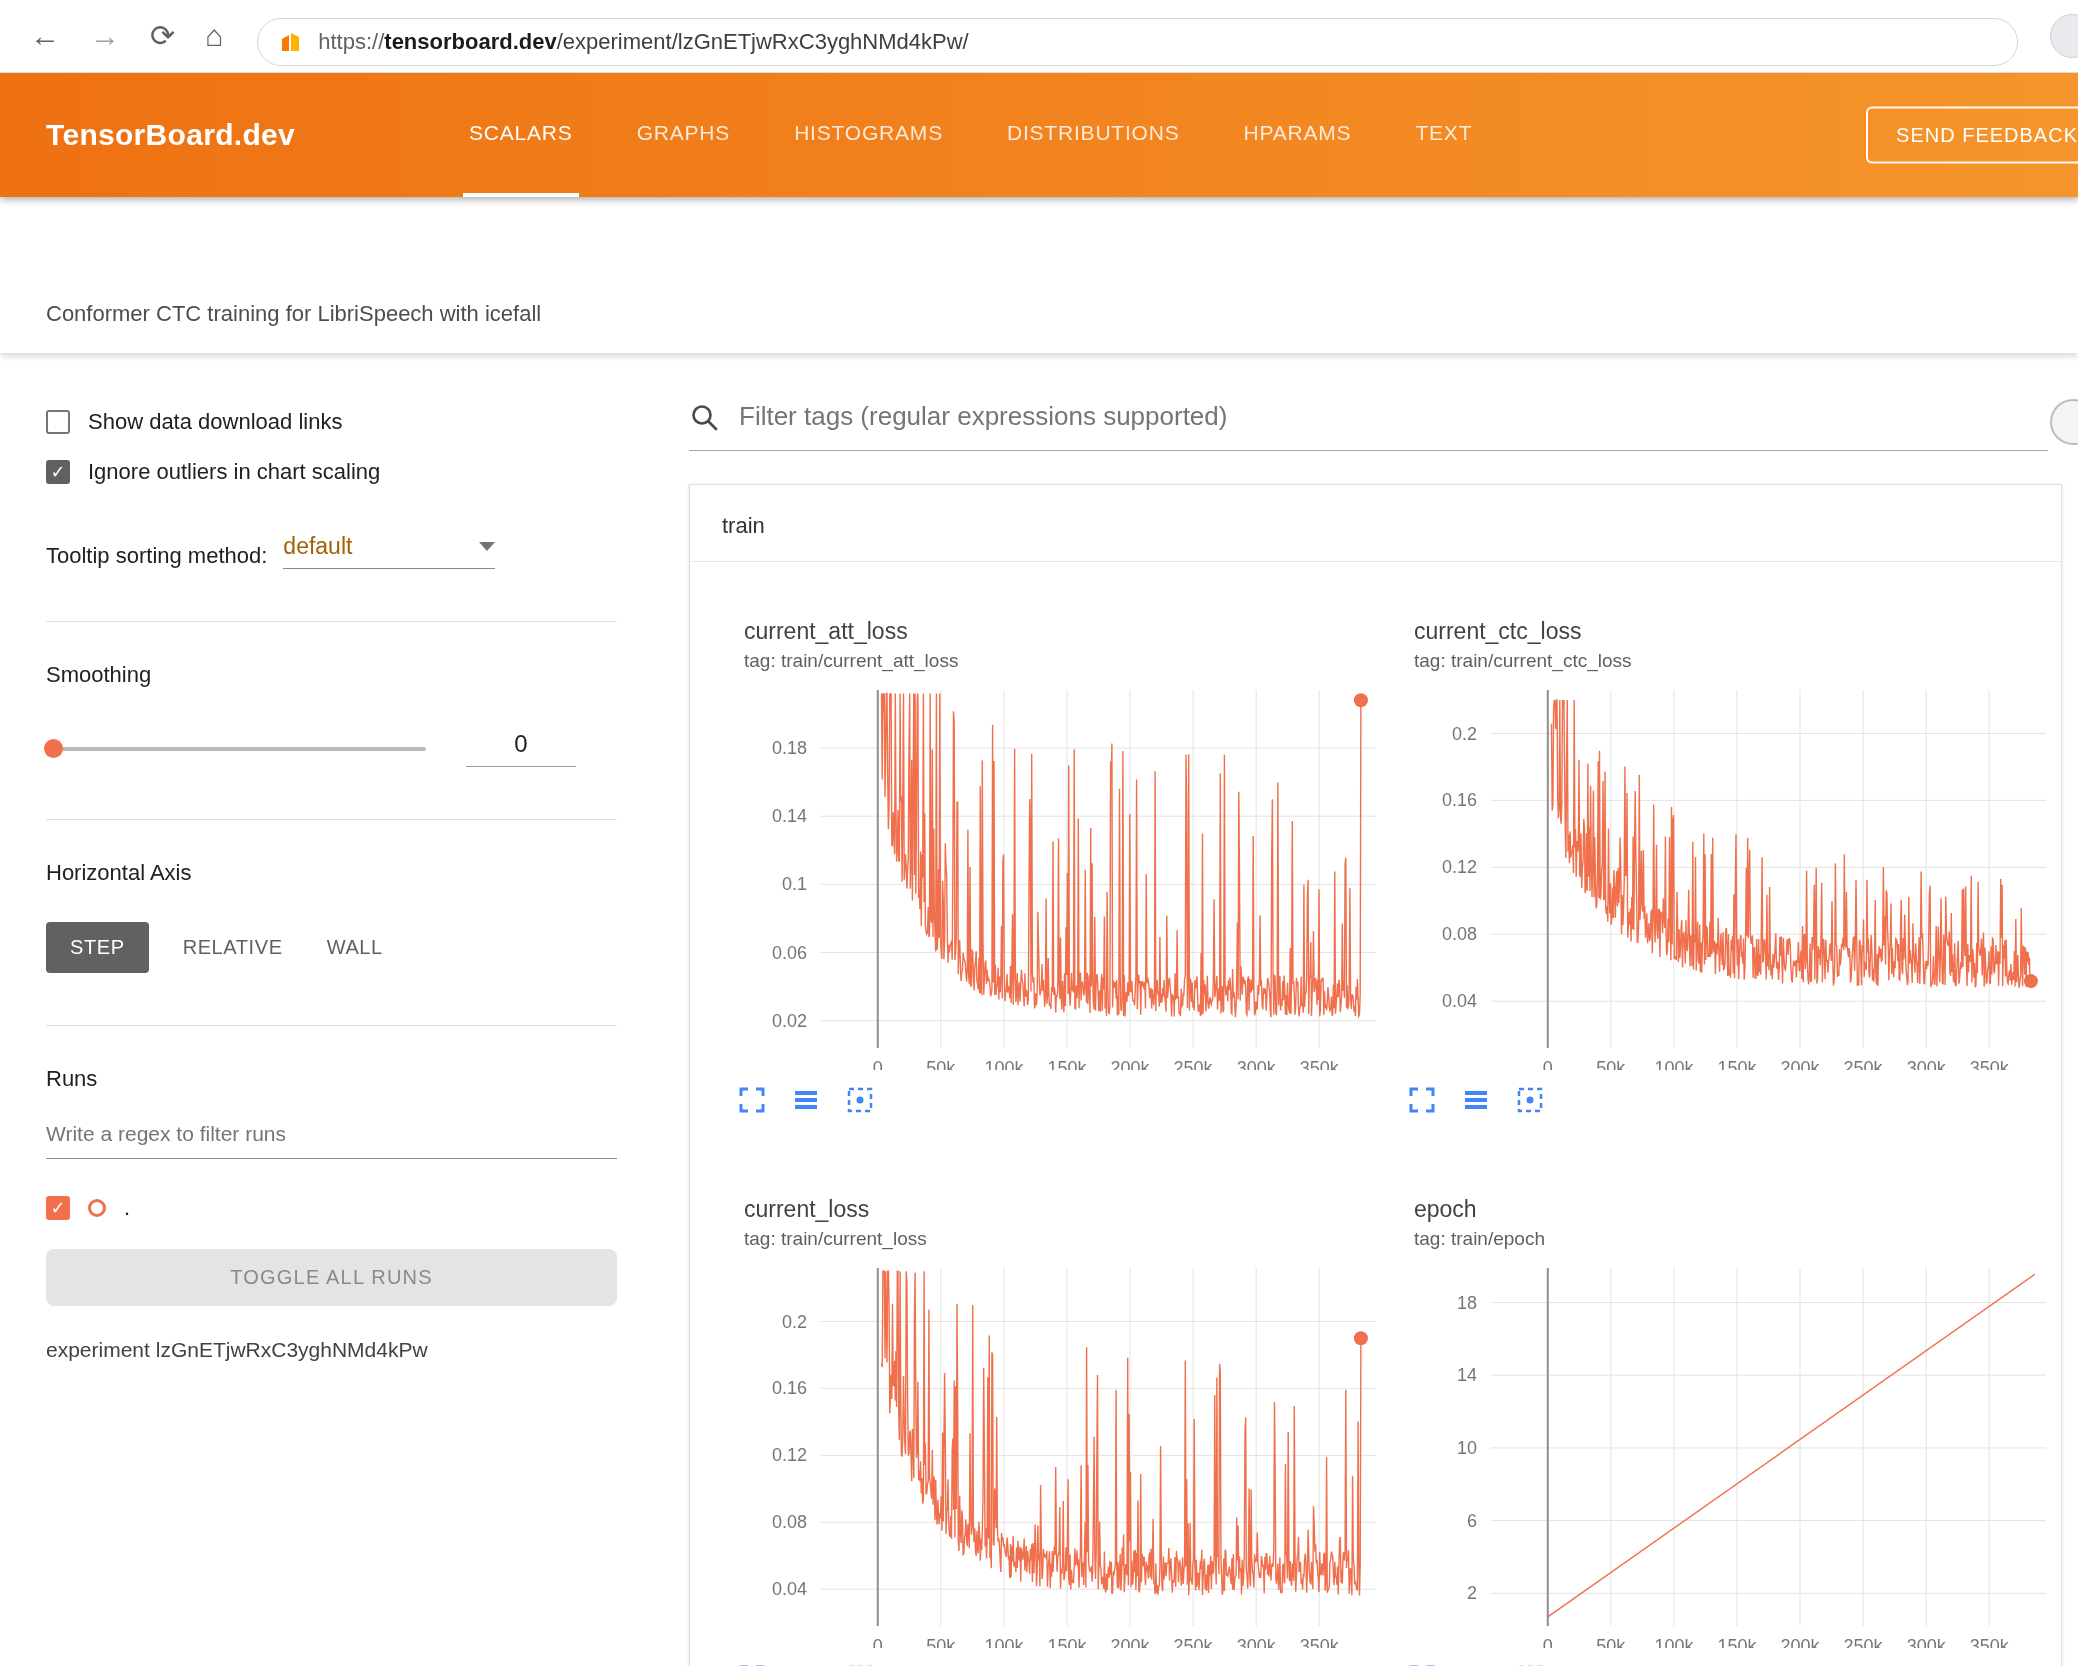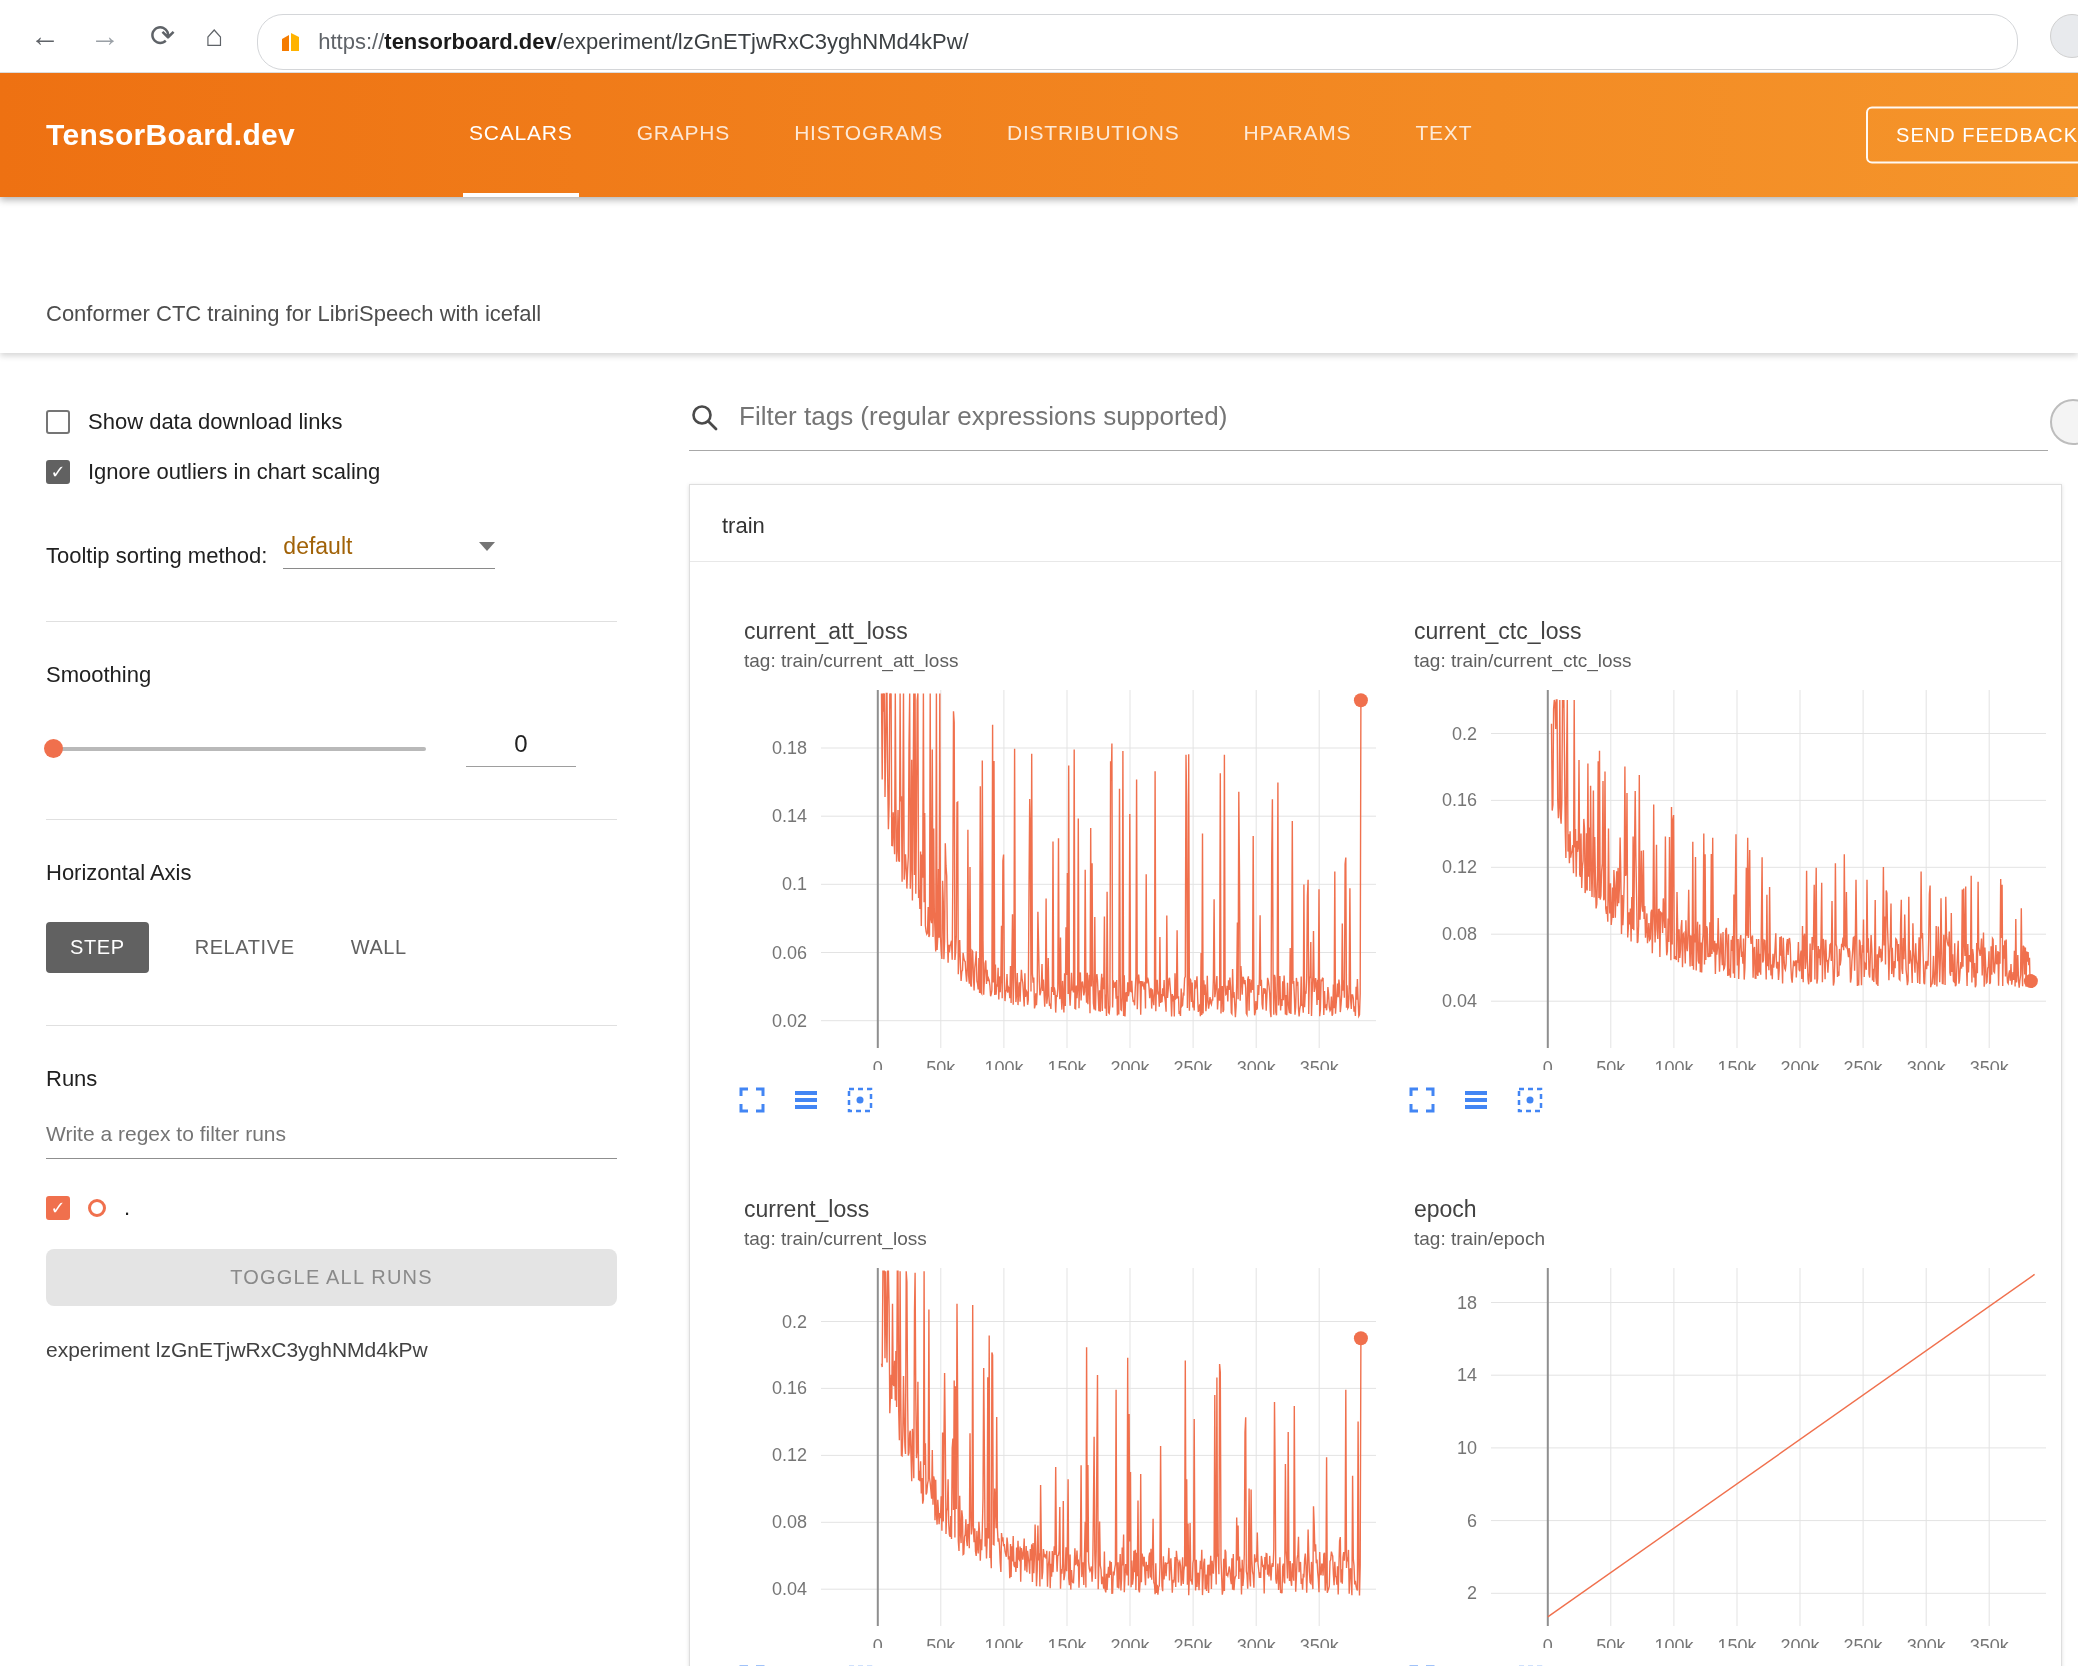--- a/index.html
+++ b/index.html
@@ -5,21 +5,21 @@
   * { margin:0; padding:0; box-sizing:border-box; }
   html,body { background:#fff; }
   body { font-family:"Liberation Sans","DejaVu Sans",sans-serif; color:#212121; }
   .screen { position:relative; width:2078px; height:1666px; overflow:hidden; background:#fff; }
 
   
   .browser-bar { position:relative; height:73px; background:#fff; border-bottom:1px solid #dcdcdc;
                  display:flex; align-items:center; z-index:40; }
   .nav-ico { font-size:30px; color:#5f6368; margin-left:30px; cursor:pointer; line-height:1; }
   .nav-ico.fwd { color:#9aa0a6; }
-  .url-pill { flex:1; height:56px; margin:12px 60px 0 34px; border:1.5px solid #d4d6d9; border-radius:26px;
+  .url-pill { flex:1; height:48px; margin:12px 60px 0 34px; border:1.5px solid #d4d6d9; border-radius:26px;
               display:flex; align-items:center; padding:0 20px; background:#fff; min-width:0; }
   .url-pill svg { flex:0 0 auto; margin-right:14px; }
   .url-text { font-size:22px; color:#202124; white-space:nowrap; overflow:hidden; }
   .url-text .scheme { color:#5f6368; }
   .url-text .domain { font-weight:700; color:#1b1b1b; }
   .url-text .path { color:#3c4043; }
   .avatar-circle { position:absolute; right:-16px; top:14px; width:44px; height:44px; border-radius:50%;
                    background:#e8eaed; border:1px solid #d0d0d0; }
 
   
@@ -59,21 +59,21 @@
   .select-box .val { font-size:23px; color:#a16207; }
   .caret { width:0; height:0; border-left:8px solid transparent; border-right:8px solid transparent;
            border-top:9px solid #757575; margin-left:20px; }
   .divider { border-top:1px solid #e0e0e0; margin-top:52px; }
   .side-label { font-size:22px; color:#212121; margin-top:40px; }
   .slider-row { display:flex; align-items:center; margin-top:42px; }
   .slider-track { position:relative; width:380px; height:4px; background:#b9b9b9; border-radius:2px; cursor:pointer; }
   .slider-thumb { position:absolute; left:-2px; top:-8px; width:19px; height:19px; border-radius:50%; background:#f0704d; }
   .slider-value { margin-left:40px; width:110px; text-align:center; font-size:24px; color:#212121;
                   border-bottom:1px solid #9e9e9e; padding-bottom:8px; }
-  .axis-btn-row { display:flex; align-items:center; gap:36px; margin-top:36px; }
+  .axis-btn-row { display:flex; align-items:center; gap:24px; margin-top:36px; }
   .axis-btn { font-size:20px; letter-spacing:.6px; color:#616161; background:transparent; border:none;
               font-family:inherit; cursor:pointer; padding:14px 10px; }
   .axis-btn.selected { background:#616161; color:#fff; border-radius:4px; padding:14px 24px; }
   .regex-input { width:100%; margin-top:30px; border:none; outline:none; border-bottom:1px solid #8f8f8f;
                  font-size:21px; padding-bottom:12px; font-family:inherit; color:#212121; background:transparent; }
   .regex-input::placeholder { color:#757575; }
   .run-row { display:flex; align-items:center; gap:18px; margin-top:36px; font-size:22px; }
   .run-circle { width:18px; height:18px; border:3px solid #f0704d; border-radius:50%; flex:0 0 auto; cursor:pointer; }
   .toggle-btn { display:block; width:100%; margin-top:28px; background:#e4e4e4; border:none; border-radius:8px;
                 color:#8a8a8a; font-size:20px; letter-spacing:1.2px; padding:17px 0; font-family:inherit; cursor:pointer; }

